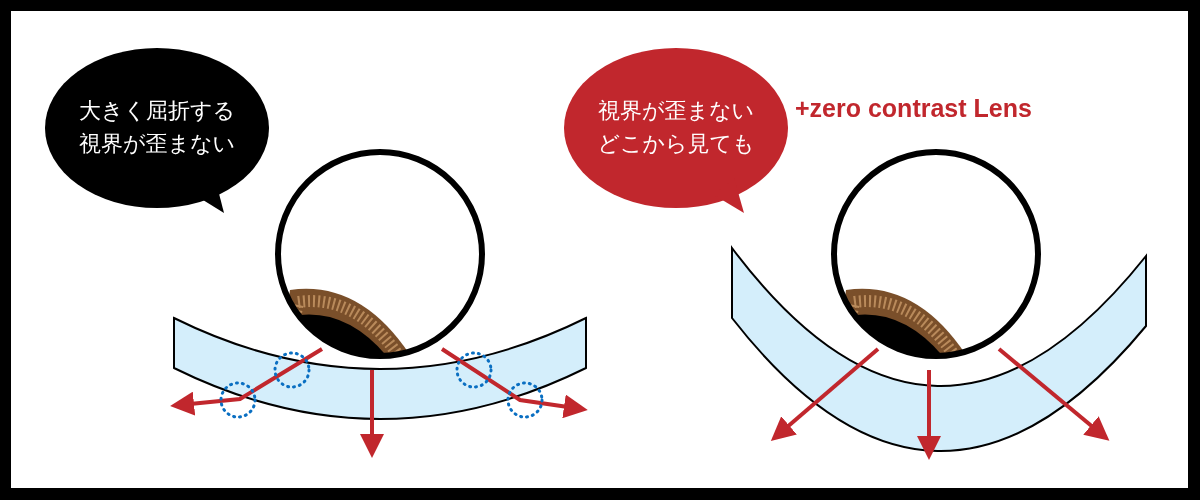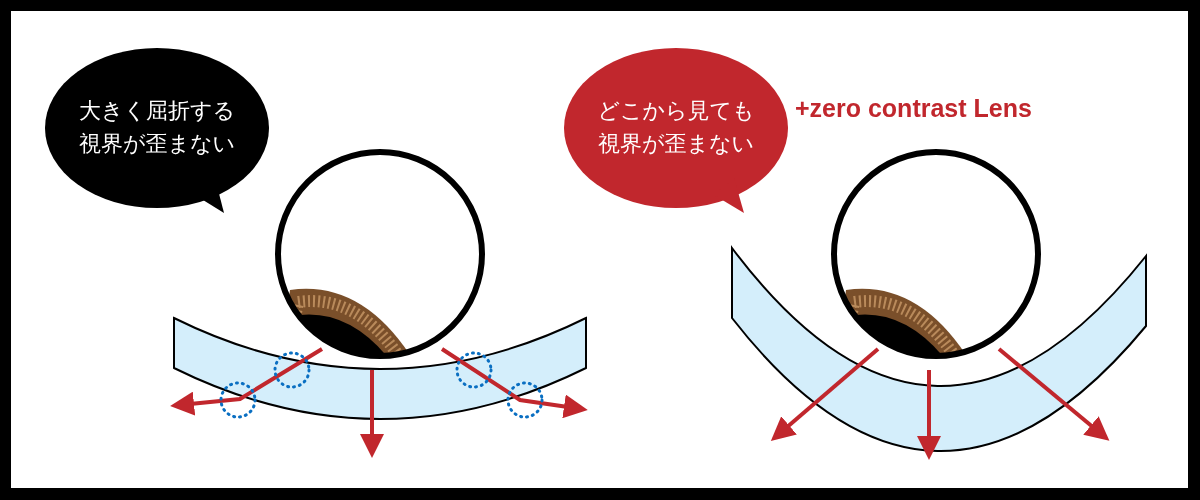--- a/index.html
+++ b/index.html
@@ -80,18 +80,18 @@
       <line x1="929" y1="370" x2="929" y2="440" marker-end="url(#ah)"></line>
       <line x1="999" y1="349" x2="1094" y2="428" marker-end="url(#ah)"></line>
     </g>
   </svg>
 
   <div class="bubble-text" style="left:48px; top:83px; width:196px;">
     <div>大きく屈折する</div>
     <div>視界が歪まない</div>
   </div>
   <div class="bubble-text" style="left:567px; top:83px; width:196px;">
+    <div>視界が歪まない</div>
     <div>どこから見ても</div>
-    <div>視界が歪まない</div>
   </div>
 
   <div class="title title-right" style="left:784px; top:83px;font-weight:bold;">+zero contrast Lens</div>
 </div>
 
 </body></html>

